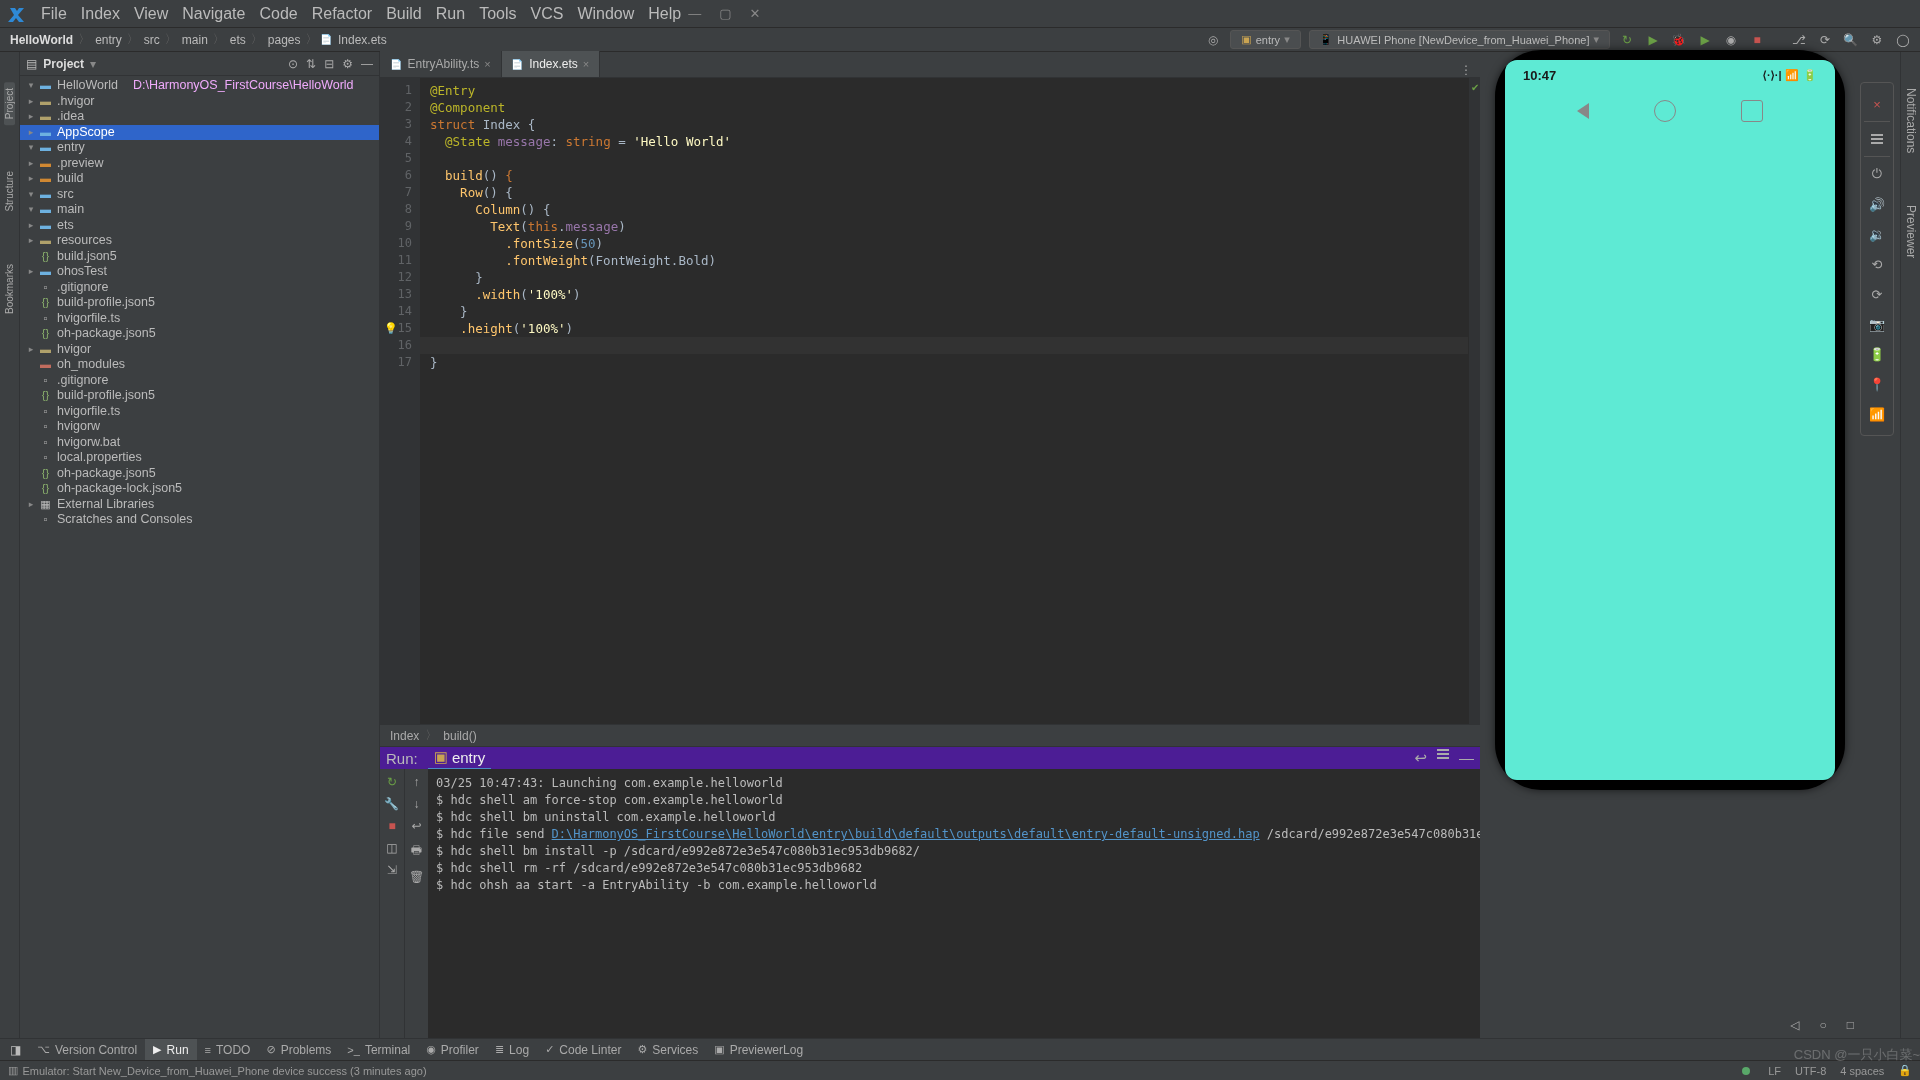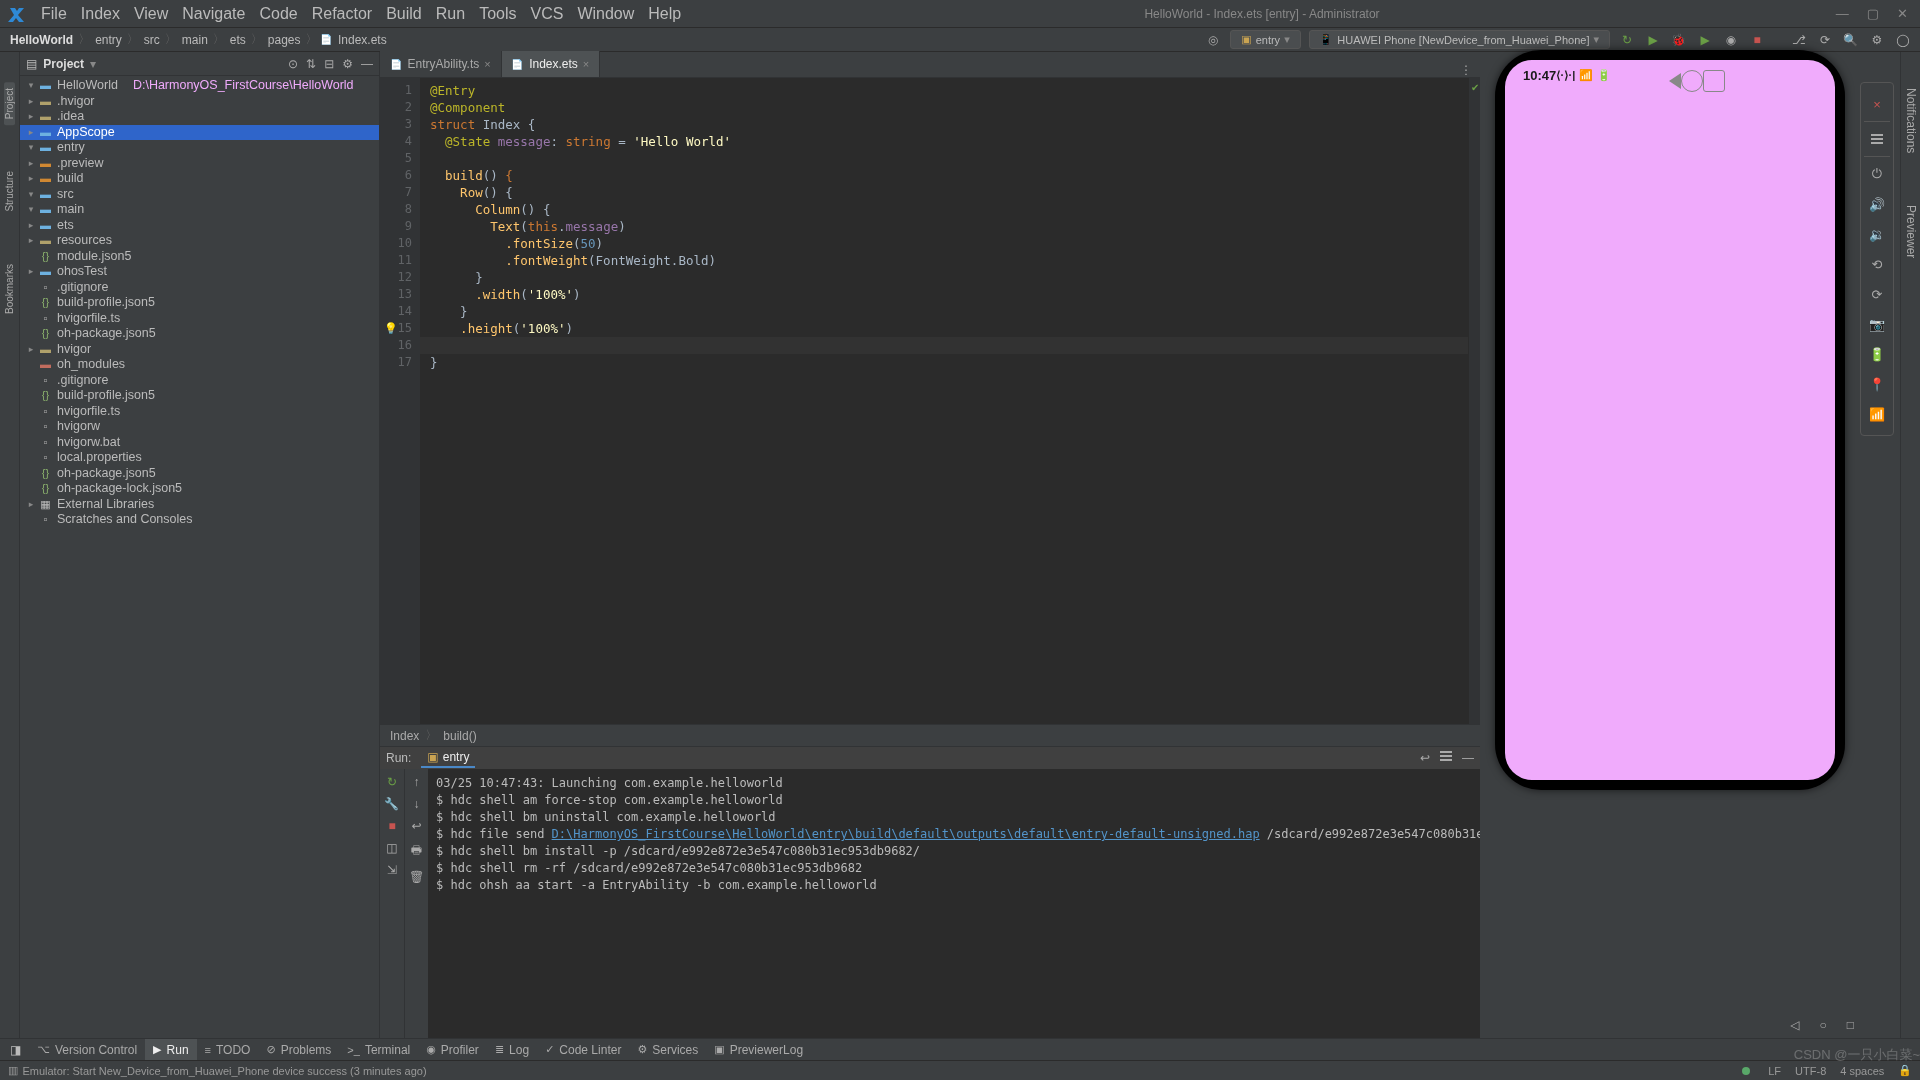--- a/index.html
+++ b/index.html
@@ -66,39 +66,39 @@
 .codetext{flex:1;padding:4px 10px;font-family:Consolas,monospace;font-size:12.5px;line-height:17px;white-space:pre;color:#a9b7c6;position:relative}
 .hl-line{position:absolute;left:0;right:0;height:17px;background:#323232}
 .k-dec{color:#bbb529}.k-kw{color:#cc7832}.k-str{color:#fef9c3}.k-num{color:#6897bb}.k-fn{color:#ffc66d}.k-typ{color:#a9b7c6}.k-id{color:#9876aa}
 .minimap{width:12px;background:#313335;border-left:1px solid #2b2b2b;position:relative}
 .crumb-bottom{height:22px;background:#3c3f41;border-top:1px solid #313335;display:flex;align-items:center;padding:0 10px;font-size:12px;color:#aaa;gap:6px}
 
 
 .emulator{width:420px;background:#3c3f41;display:flex;gap:8px;padding:0 6px 6px 8px;position:relative}
 .phone-wrap{flex:1;display:flex;flex-direction:column;align-items:center;justify-content:flex-start;padding-top:0}
 .phone{width:350px;height:740px;background:#000;border-radius:46px;padding:10px;box-shadow:0 0 8px rgba(0,0,0,.6);position:relative;margin-top:-2px}
-.screen{width:100%;height:100%;background:#f0abfc;border-radius:27px;overflow:hidden;display:flex;flex-direction:row}
+.screen{width:100%;height:100%;background:#5eead4;border-radius:12px;overflow:hidden;display:flex;flex-direction:column}
 .statusbar{height:30px;display:flex;align-items:center;padding:0 18px;font-size:13px;font-weight:600;color:#1a1a1a}
 .statusbar .t{flex:0 0 auto}
 .statusbar .r{margin-left:auto;display:flex;gap:4px;align-items:center;font-size:11px}
 .pcontent{flex:1;display:flex;align-items:center;justify-content:center}
 .pcontent .hello{font-size:42px;font-weight:700;color:#1a2332;letter-spacing:-1px}
 .navbar{height:42px;display:flex;align-items:center;justify-content:space-around;padding:0 40px}
 .navbar .nbtn{width:22px;height:22px;border:1.5px solid #888;display:flex;align-items:center;justify-content:center;color:#888}
 .navbar .tri{width:0;height:0;border-top:8px solid transparent;border-bottom:8px solid transparent;border-right:12px solid #888;background:none;border-left:none}
 .navbar .cir{border-radius:50%}
 .navbar .sq{border-radius:3px}
 .emu-tools{width:34px;background:#3c3f41;border:1px solid #555;border-radius:4px;margin-top:30px;display:flex;flex-direction:column;align-items:center;padding:6px 0;gap:0;height:fit-content}
 .emu-tools .ebtn{width:28px;height:30px;display:flex;align-items:center;justify-content:center;color:#aaa;font-size:13px;cursor:default}
 .emu-tools .sep{height:1px;width:80%;background:#555;margin:2px 0}
 .emu-tools .xbtn{color:#c75450}
 
 
 .bottom-panel{background:#2b2b2b;border-top:1px solid #313335;display:flex;flex-direction:column}
-.run-tabs{height:22px;background:#404040;display:flex;align-items:center;padding:0 6px;gap:10px;font-size:12px}
+.run-tabs{height:22px;background:#4c1d95;display:flex;align-items:center;padding:0 6px;gap:10px;font-size:15px}
 .run-tabs .lbl{color:#bbb}
 .run-tabs .rtab{color:#bbb;display:flex;align-items:center;gap:4px;padding:2px 6px}
 .run-tabs .rtab.active{color:#eee;border-bottom:2px solid #4a88c7}
 .run-body{flex:1;display:flex;background:#2b2b2b}
 .run-gutter{width:24px;background:#3c3f41;display:flex;flex-direction:column;align-items:center;padding:6px 0;gap:8px;color:#aaa}
 .run-gutter2{width:24px;background:#3c3f41;display:flex;flex-direction:column;align-items:center;padding:6px 0;gap:8px;color:#aaa;border-left:1px solid #313335}
 .console{flex:1;padding:6px 8px;font-family:Consolas,monospace;font-size:12px;line-height:17px;color:#bbb;white-space:pre;overflow:hidden}
 .console .link{color:#5394c9;text-decoration:underline}
 
 
@@ -127,21 +127,20 @@
   <span class="menu-item">View</span>
   <span class="menu-item">Navigate</span>
   <span class="menu-item">Code</span>
   <span class="menu-item">Refactor</span>
   <span class="menu-item">Build</span>
   <span class="menu-item">Run</span>
   <span class="menu-item">Tools</span>
   <span class="menu-item">VCS</span>
   <span class="menu-item">Window</span>
   <span class="menu-item">Help</span>
-  <span class="title">HelloWorld - Index.ets [entry] - Administrator</span>
   <div class="win-ctrl">
     <span>—</span>
     <span>▢</span>
     <span>✕</span>
   </div>
 </div>
 
 <div class="crumbbar">
   <span class="bc bold">HelloWorld</span>
   <span class="sep">〉</span>
@@ -257,21 +256,21 @@
           <span>ets</span>
         </div>
         <div class="row ind4">
           <span class="arrow">▸</span>
           <span class="ico fold">▬</span>
           <span>resources</span>
         </div>
         <div class="row ind4">
           <span class="arrow"></span>
           <span class="ico json">{}</span>
-          <span>module.json5</span>
+          <span>build.json5</span>
         </div>
         <div class="row ind3">
           <span class="arrow">▸</span>
           <span class="ico fold-blue">▬</span>
           <span>ohosTest</span>
         </div>
         <div class="row ind2">
           <span class="arrow"></span>
           <span class="ico file">▫</span>
           <span>.gitignore</span>

